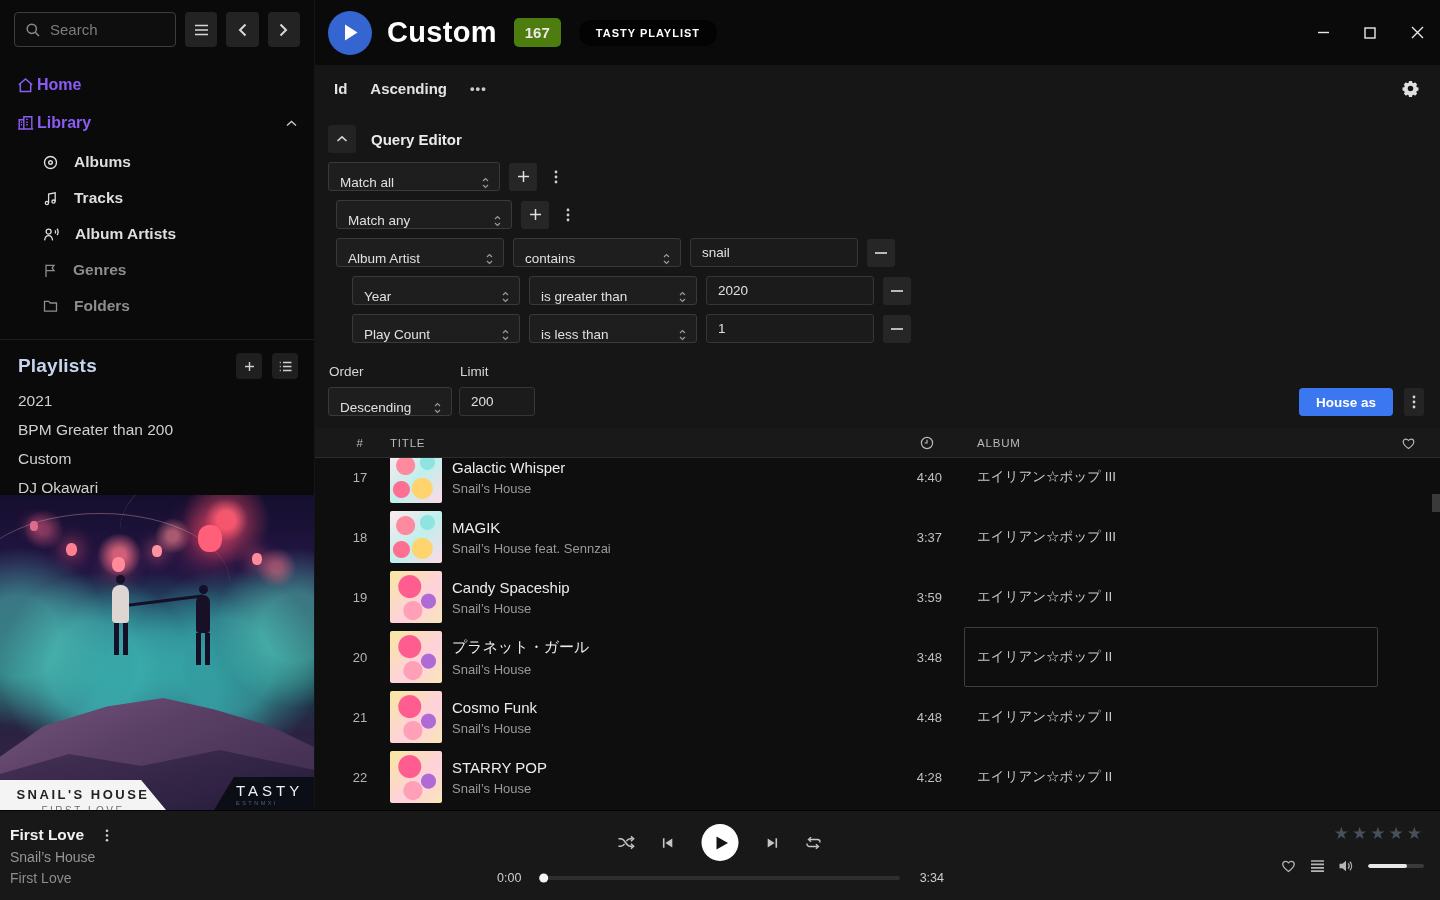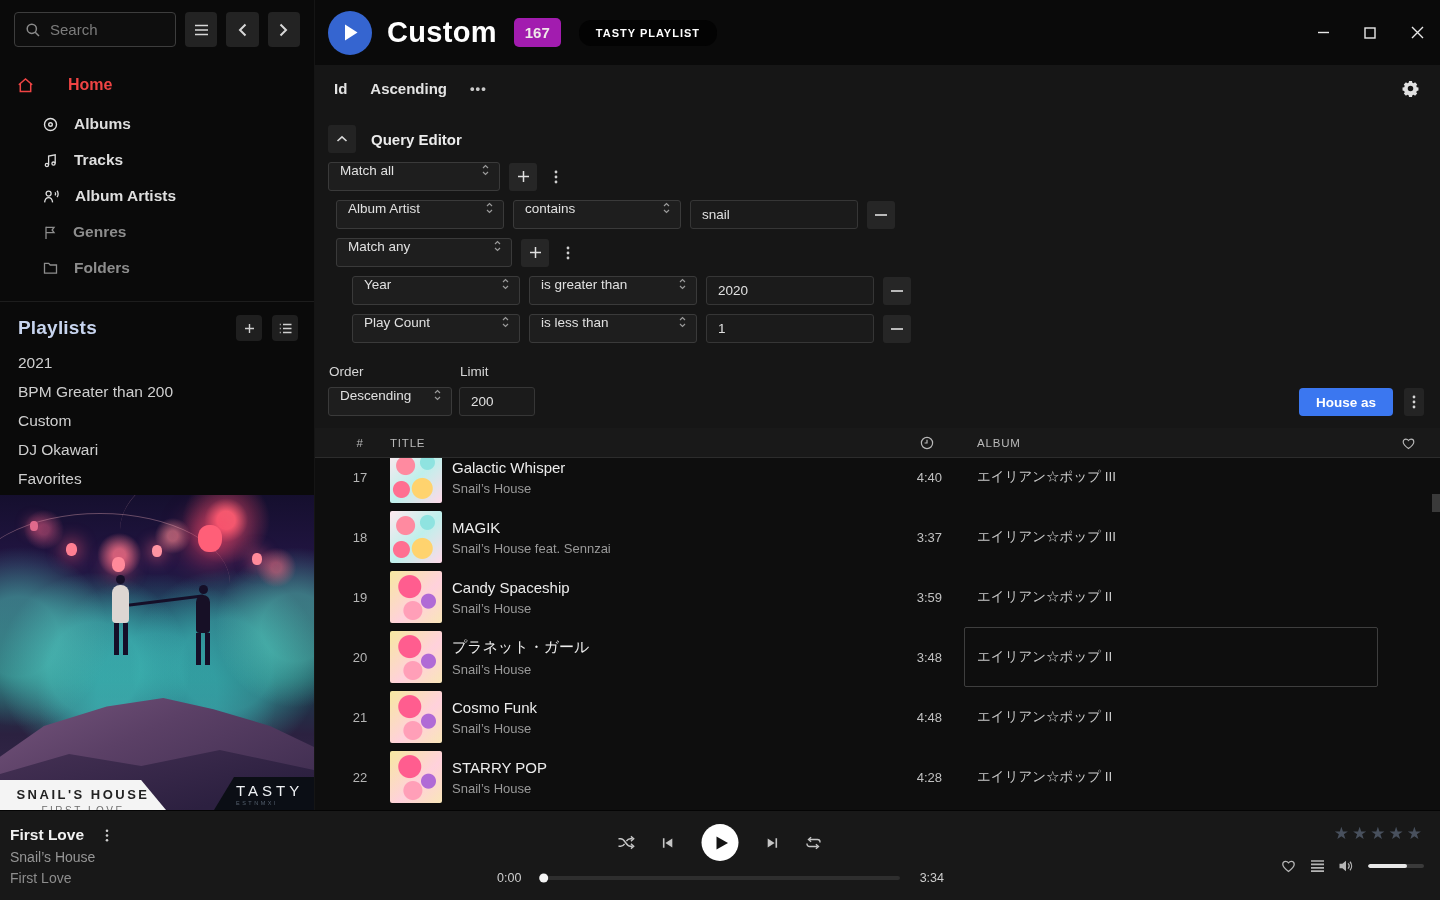--- a/index.html
+++ b/index.html
@@ -10,21 +10,21 @@
   .app { display:flex; height:810px; }
 
   
   .sidebar { width:315px; flex:none; background:#0a0a0a; position:relative; border-right:1px solid #151515; }
   .search-row { display:flex; align-items:center; gap:9px; padding:12px 14px 10px 14px; }
   .search-box { width:162px; height:35px; border:1px solid #3d3d3d; border-radius:4px; background:#0e0e0e; display:flex; align-items:center; padding:0 10px; gap:9px; color:#8a8a8a; }
   .search-box input { flex:1; min-width:0; background:transparent; border:none; outline:none; color:#cfcfcf; font-size:15px; font-family:inherit; }
   .search-box input::placeholder { color:#7c7c7c; }
   .sq-btn { width:33px; height:35px; background:#232323; border:none; border-radius:4px; display:flex; align-items:center; justify-content:center; color:#d8d8d8; cursor:pointer; }
   .nav { padding-top:9px; }
-  .nav-item { display:flex; align-items:center; gap:34px; padding:10px 17px; font-size:16px; font-weight:700; color:#ef4444; cursor:pointer; }
+  .nav-item { display:flex; align-items:center; gap:3px; padding:10px 17px; font-size:16px; font-weight:700; color:#8b5cf6; cursor:pointer; }
   .nav-item .trail { margin-left:auto; color:#c9c9c9; }
   .lib-sub { padding:2px 0 8px 0; }
   .sub-item { display:flex; align-items:center; gap:16px; padding:9px 0 9px 43px; font-size:15.5px; font-weight:700; color:#dedede; cursor:pointer; }
   .sub-item.dim { color:#8d8d8d; }
   .sb-divider { height:1px; background:#1d1d1d; margin-top:7px; }
   .pl-header { display:flex; align-items:center; padding:13px 16px 8px 18px; }
   .pl-title { font-size:19px; font-weight:700; color:#c7d4ee; letter-spacing:.2px; }
   .pl-btns { margin-left:auto; display:flex; gap:10px; }
   .pl-btn { width:26px; height:26px; background:#1f1f1f; border:none; border-radius:4px; display:flex; align-items:center; justify-content:center; color:#cfcfcf; cursor:pointer; }
   .pl-item { padding:5px 18px 6px 18px; font-size:15.5px; color:#cfcfcf; cursor:pointer; }
@@ -64,38 +64,38 @@
   .banner-dark { position:absolute; right:0; bottom:0; width:100px; height:33px; background:#0b0e15;
     clip-path:polygon(20% 0,100% 0,100% 100%,0 100%); padding:5px 0 0 22px; }
   .bd-label { font-size:15px; font-weight:400; letter-spacing:4px; color:#f0f2f5; }
   .bd-sub { font-size:5.5px; letter-spacing:2.5px; color:#55606e; margin-top:1px; }
 
   
   main { flex:1; min-width:0; display:flex; flex-direction:column; }
   .page-header { height:65px; flex:none; background:#0a0a0a; display:flex; align-items:center; padding-left:13px; position:relative; }
   .big-play { width:44px; height:44px; border-radius:50%; border:none; background:#3565d0; display:flex; align-items:center; justify-content:center; cursor:pointer; flex:none; }
   .page-title { font-size:29px; font-weight:800; color:#ffffff; margin-left:15px; letter-spacing:.3px; }
-  .count-badge { margin-left:17px; background:#a21caf; border-radius:5px; padding:6px 11px; color:#efe8e8; font-size:15px; font-weight:600; }
+  .count-badge { margin-left:17px; background:#4d7c0f; border-radius:5px; padding:6px 11px; color:#efe8e8; font-size:15px; font-weight:600; }
   .smart-pill { margin-left:18px; background:#030303; border-radius:12px; padding:7px 17px; color:#fff; font-size:11px; font-weight:800; letter-spacing:1px; }
   .win-controls { position:absolute; right:15px; top:0; height:65px; display:flex; align-items:center; gap:31px; }
   .win-btn { background:none; border:none; color:#e8e8e8; cursor:pointer; display:flex; align-items:center; justify-content:center; width:16px; height:16px; }
 
   .content { height:363px; flex:none; background:#161616; overflow:hidden; }
   .sortbar { height:46px; display:flex; align-items:center; padding:0 21px 0 19px; gap:23px; }
   .sortbar .sb-field { font-size:15px; font-weight:700; color:#e3e3e3; cursor:pointer; }
   .sortbar .sb-more { font-size:13px; font-weight:700; color:#c9c9c9; letter-spacing:1px; cursor:pointer; }
   .sortbar .gear { margin-left:auto; color:#e0e0e0; background:none; border:none; cursor:pointer; }
 
   .qe { padding:0 13px; }
   .qe-header { display:flex; align-items:center; gap:15px; margin-top:14px; }
   .qe-collapse { width:28px; height:28px; background:#232323; border:none; border-radius:3px; color:#d8d8d8; display:flex; align-items:center; justify-content:center; cursor:pointer; }
   .qe-title { font-size:15px; font-weight:700; color:#ececec; }
   .qe-row { display:flex; align-items:center; gap:9px; margin-top:9px; }
   .ind1 { margin-left:8px; } .ind2 { margin-left:24px; }
-  .select { height:29px; background:#1e1e1e; border:1px solid #3a3a3a; border-radius:3px; display:flex; align-items:flex-start; padding:0 9px 0 11px; font-size:13.5px; color:#e0e0e0; cursor:pointer; }
+  .select { height:29px; background:#1e1e1e; border:1px solid #3a3a3a; border-radius:3px; display:flex; align-items:flex-end; padding:0 9px 0 11px; font-size:13.5px; color:#e0e0e0; cursor:pointer; }
   .select .ud { margin-left:auto; color:#9a9a9a; padding-left:8px; }
   .w172{width:172px;} .w168{width:168px;} .w176{width:176px;} .w151{width:151px;} .w124{width:124px;}
   .qinput { width:168px; height:29px; background:#1b1b1b; border:1px solid #363636; border-radius:3px; color:#e0e0e0; font-size:13.5px; font-family:inherit; padding:0 11px; outline:none; }
   .mini-btn { width:28px; height:28px; background:#262626; border:none; border-radius:3px; color:#e0e0e0; display:flex; align-items:center; justify-content:center; cursor:pointer; flex:none; }
   .kebab-btn { width:20px; height:28px; background:none; border:none; color:#cfcfcf; display:flex; align-items:center; justify-content:center; cursor:pointer; }
 
   .sol-row { display:flex; align-items:flex-end; padding:21px 16px 0 13px; gap:7px; }
   .sol-field .sol-label { font-size:13.5px; color:#d6d6d6; margin:0 0 8px 1px; }
   .sol-input { width:76px; height:29px; background:#1b1b1b; border:1px solid #363636; border-radius:3px; color:#e0e0e0; font-size:13.5px; font-family:inherit; padding:0 11px; outline:none; }
   .sol-actions { margin-left:auto; display:flex; align-items:center; gap:11px; }
@@ -196,20 +196,34 @@
 
     <nav class="nav">
       <div class="nav-item">
         <span>
             <svg width="17" height="16" viewBox="0 0 17 16" fill="none" stroke="currentColor" stroke-width="1.5">
               <path d="M1.8 7.8 8.5 2l6.7 5.8M3.3 6.8v7.7h10.4V6.8"></path>
             </svg>
           </span>
         <span>Home</span>
       </div>
+      <div class="nav-item">
+        <span>
+            <svg width="17" height="16" viewBox="0 0 17 16" fill="none" stroke="currentColor" stroke-width="1.4">
+              <path d="M2.2 14V4.8h4.6M6.8 14V1.8h8v12.2M1.2 14h15"></path>
+              <path d="M3.8 7.2h1.2M3.8 9.8h1.2M9.2 4.4h1.6M9.2 7.2h1.6M9.2 9.8h1.6M12.4 4.4h.1M12.4 7.2h.1"></path>
+            </svg>
+          </span>
+        <span>Library</span>
+        <span class="trail">
+            <svg width="11" height="7" viewBox="0 0 11 7" fill="none" stroke="currentColor" stroke-width="1.4">
+              <path d="M1 5.5 5.5 1.5 10 5.5"></path>
+            </svg>
+          </span>
+      </div>
       <div class="lib-sub">
         <div class="sub-item">
           <span>
               <svg width="15" height="15" viewBox="0 0 15 15" fill="none" stroke="currentColor" stroke-width="1.4">
                 <circle cx="7.5" cy="7.5" r="6"></circle>
                 <circle cx="7.5" cy="7.5" r="1.8"></circle>
               </svg>
             </span>
           <span>Albums</span>
         </div>
@@ -402,47 +416,20 @@
                 <svg width="4" height="14" viewBox="0 0 4 14" fill="currentColor">
                   <circle cx="2" cy="2" r="1.4"></circle>
                   <circle cx="2" cy="7" r="1.4"></circle>
                   <circle cx="2" cy="12" r="1.4"></circle>
                 </svg>
               </span>
             </button>
         </div>
 
         <div class="qe-row ind1">
-          <div class="select w168">
-            <span>Album Artist</span>
-            <span class="ud">
-                <svg width="9" height="14" viewBox="0 0 8 14" fill="none" stroke="currentColor" stroke-width="1.2">
-                  <path d="M1.5 5 4 2.5 6.5 5M1.5 9 4 11.5 6.5 9"></path>
-                </svg>
-              </span>
-          </div>
-          <div class="select w168">
-            <span>contains</span>
-            <span class="ud">
-                <svg width="9" height="14" viewBox="0 0 8 14" fill="none" stroke="currentColor" stroke-width="1.2">
-                  <path d="M1.5 5 4 2.5 6.5 5M1.5 9 4 11.5 6.5 9"></path>
-                </svg>
-              </span>
-          </div>
-          <input class="qinput" value="snail" style="">
-          <button class="mini-btn">
-              <span>
-                <svg width="12" height="2" viewBox="0 0 12 2" stroke="currentColor" stroke-width="1.6" fill="none">
-                  <path d="M0 1h12"></path>
-                </svg>
-              </span>
-            </button>
-        </div>
-
-        <div class="qe-row ind1">
           <div class="select w176">
             <span>Match any</span>
             <span class="ud">
                 <svg width="9" height="14" viewBox="0 0 8 14" fill="none" stroke="currentColor" stroke-width="1.2">
                   <path d="M1.5 5 4 2.5 6.5 5M1.5 9 4 11.5 6.5 9"></path>
                 </svg>
               </span>
           </div>
           <button class="mini-btn">
               <span>
@@ -450,20 +437,47 @@
                   <path d="M6.5 1v11M1 6.5h11"></path>
                 </svg>
               </span>
             </button>
           <button class="kebab-btn">
               <span>
                 <svg width="4" height="14" viewBox="0 0 4 14" fill="currentColor">
                   <circle cx="2" cy="2" r="1.4"></circle>
                   <circle cx="2" cy="7" r="1.4"></circle>
                   <circle cx="2" cy="12" r="1.4"></circle>
+                </svg>
+              </span>
+            </button>
+        </div>
+
+        <div class="qe-row ind1">
+          <div class="select w168">
+            <span>Album Artist</span>
+            <span class="ud">
+                <svg width="9" height="14" viewBox="0 0 8 14" fill="none" stroke="currentColor" stroke-width="1.2">
+                  <path d="M1.5 5 4 2.5 6.5 5M1.5 9 4 11.5 6.5 9"></path>
+                </svg>
+              </span>
+          </div>
+          <div class="select w168">
+            <span>contains</span>
+            <span class="ud">
+                <svg width="9" height="14" viewBox="0 0 8 14" fill="none" stroke="currentColor" stroke-width="1.2">
+                  <path d="M1.5 5 4 2.5 6.5 5M1.5 9 4 11.5 6.5 9"></path>
+                </svg>
+              </span>
+          </div>
+          <input class="qinput" value="snail" style="">
+          <button class="mini-btn">
+              <span>
+                <svg width="12" height="2" viewBox="0 0 12 2" stroke="currentColor" stroke-width="1.6" fill="none">
+                  <path d="M0 1h12"></path>
                 </svg>
               </span>
             </button>
         </div>
 
         <div class="qe-row ind2">
           <div class="select w168">
             <span>Year</span>
             <span class="ud">
                 <svg width="9" height="14" viewBox="0 0 8 14" fill="none" stroke="currentColor" stroke-width="1.2">

